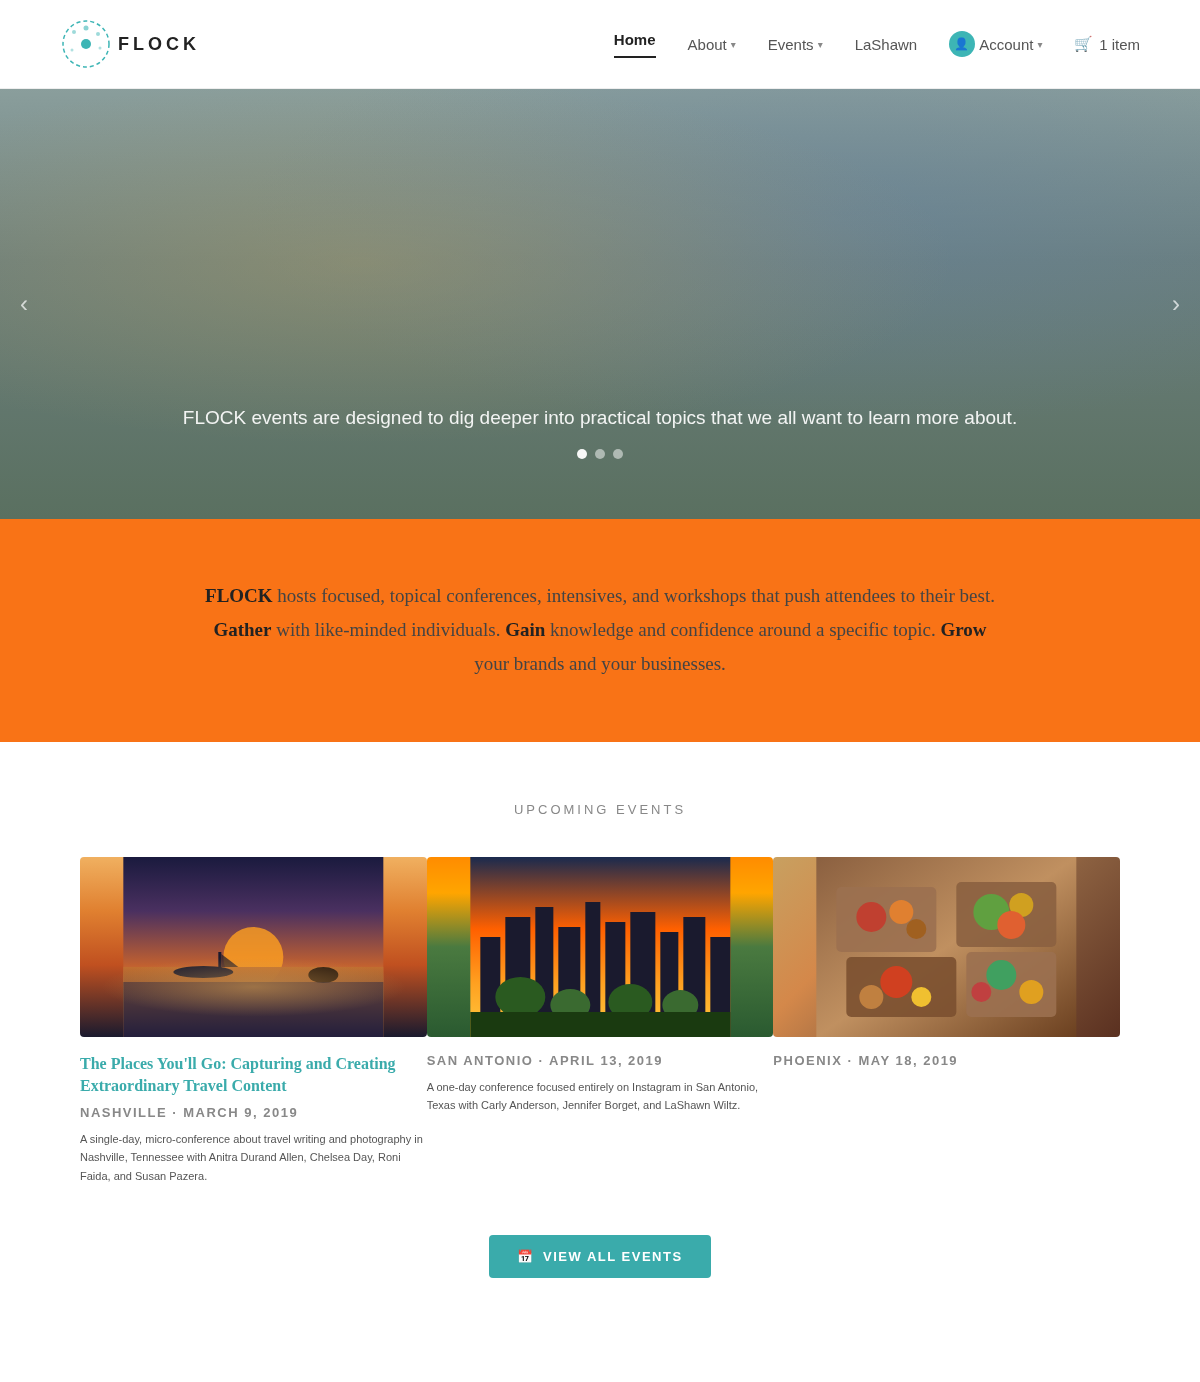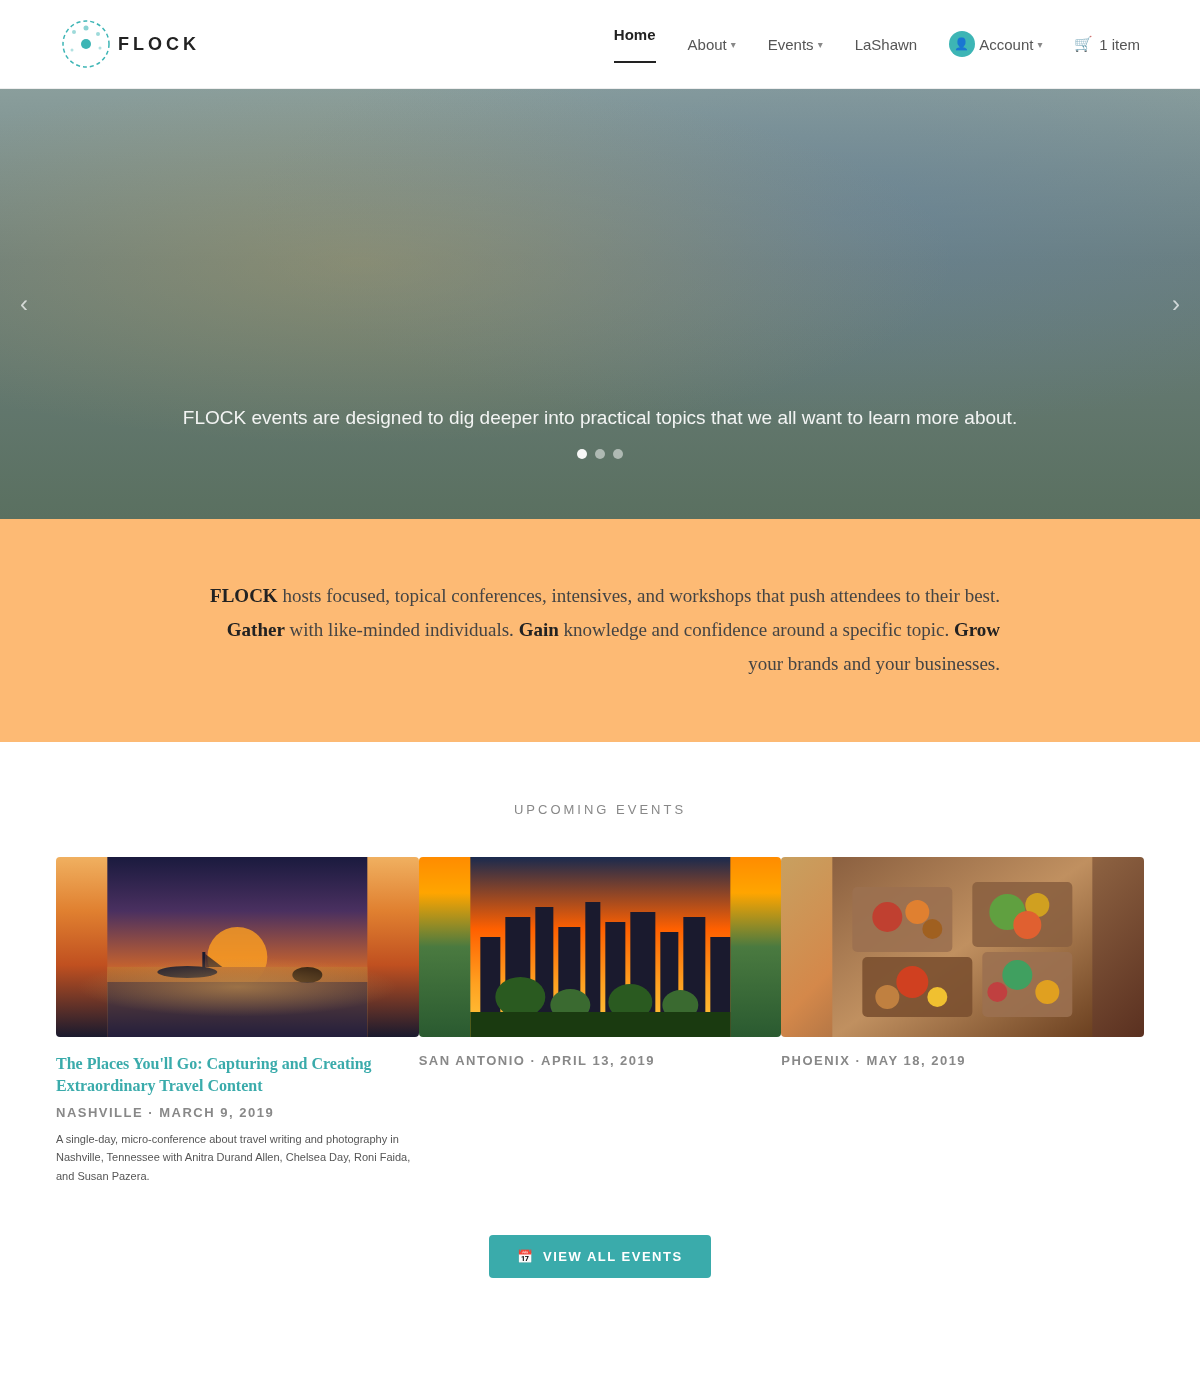--- a/index.html
+++ b/index.html
@@ -41,21 +41,21 @@
       font-family: Arial, sans-serif;
       font-size: 15px;
       display: flex;
       align-items: center;
       gap: 4px;
     }
     .nav-links li a.active {
       color: #222;
       font-weight: 700;
       border-bottom: 2px solid #222;
-      padding-bottom: 18px;
+      padding-bottom: 8px;
     }
     .nav-links li a .chevron {
       font-size: 10px;
       color: #888;
     }
     .nav-account {
       display: flex;
       align-items: center;
       gap: 4px;
     }
@@ -141,38 +141,38 @@
       cursor: pointer;
       z-index: 3;
       background: none;
       border: none;
     }
     .hero-arrow-left { left: 20px; }
     .hero-arrow-right { right: 20px; }
 
     
     .intro {
-      background: #fdba74;
+      background: #f97316;
       padding: 60px 200px;
-      text-align: right;
+      text-align: center;
     }
     .intro p {
       font-size: 19px;
       line-height: 1.8;
       color: #444;
       font-family: Georgia, serif;
     }
     .intro p strong {
       font-weight: 700;
       color: #222;
     }
 
     
     .events-section {
-      padding: 60px 56px;
+      padding: 60px 80px;
       background: #fff;
     }
     .events-heading {
       text-align: center;
       font-family: Arial, sans-serif;
       font-size: 13px;
       letter-spacing: 3px;
       color: #888;
       font-weight: 400;
       margin-bottom: 40px;
@@ -427,20 +427,21 @@
           <ellipse cx="160" cy="145" rx="22" ry="18" fill="#2a5a20"></ellipse>
           <ellipse cx="210" cy="148" rx="18" ry="15" fill="#3a6a30"></ellipse>
           <rect x="0" y="155" width="260" height="25" fill="#1a3a10"></rect>
         </svg>
       </div>
       <div class="event-meta">
         <span>SAN ANTONIO</span>
         <span> · </span>
         <span>APRIL 13, 2019</span>
       </div>
+      <div class="event-desc">A one-day conference focused entirely on Instagram in San Antonio, Texas with Carly Anderson, Jennifer Borget, and LaShawn Wiltz.</div>
     </div>
 
     <div class="event-card">
       <div class="event-image event-img-3">
 
         <svg width="100%" height="100%" viewBox="0 0 260 180" style="display:block;">
           <defs>
             <linearGradient id="bg3" x1="0" y1="0" x2="1" y2="1">
               <stop offset="0%" stop-color="#8b6040"></stop>
               <stop offset="50%" stop-color="#c09060"></stop>

